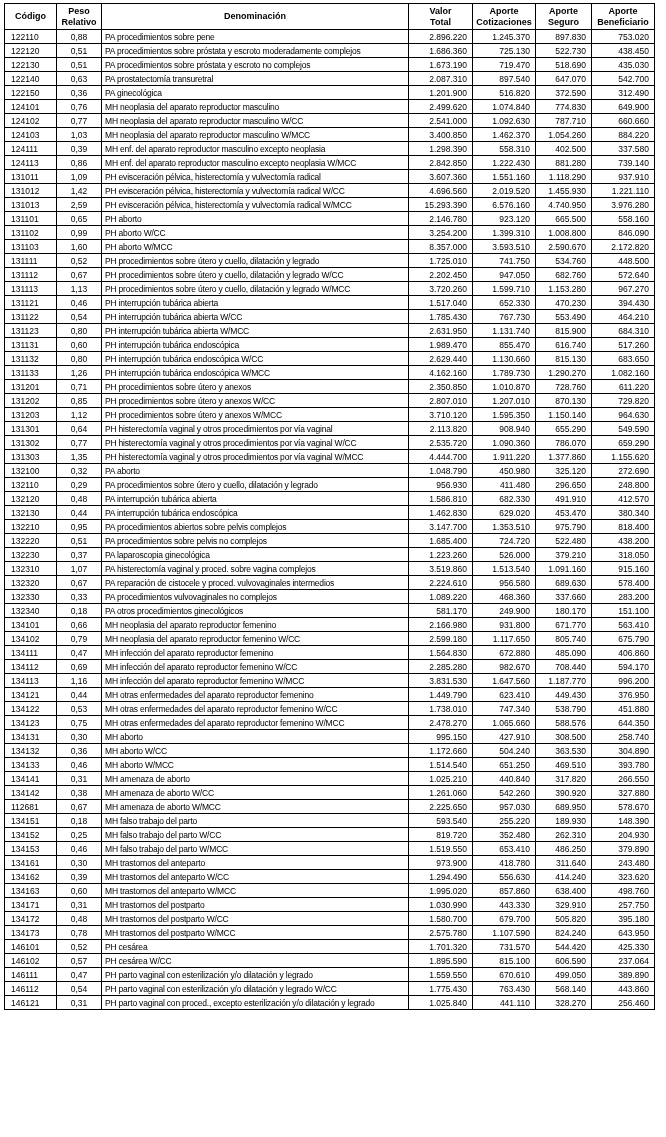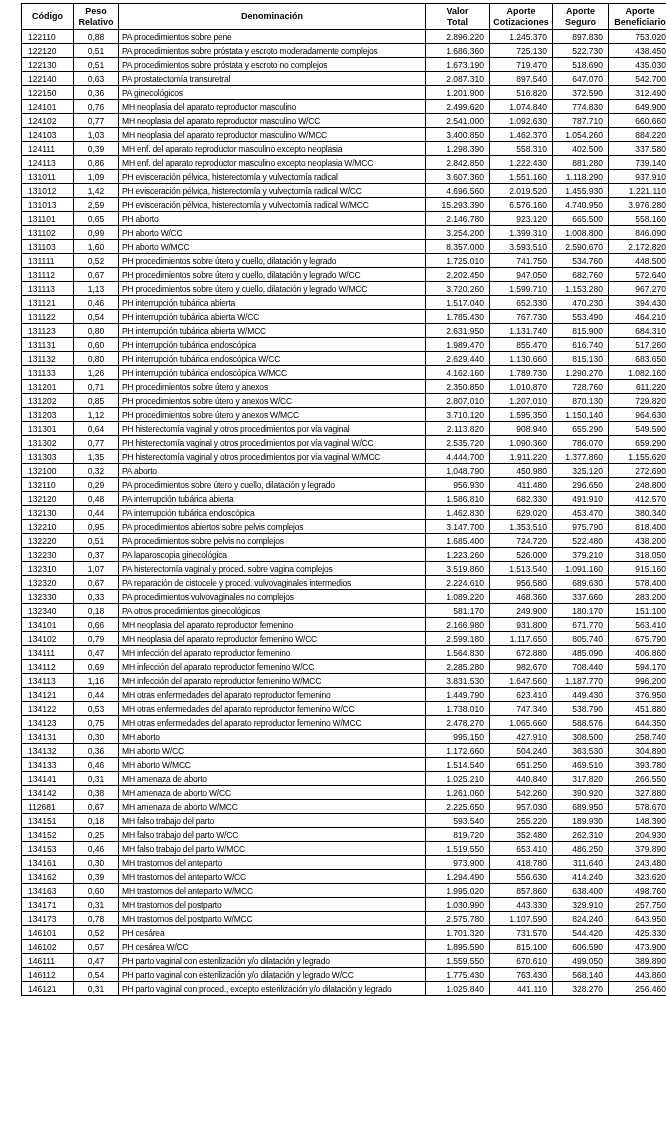--- a/index.html
+++ b/index.html
@@ -6,21 +6,21 @@
     margin: 0;
     padding: 0;
     background: #ffffff;
   }
   body {
     width: 666px;
     font-family: "Liberation Sans", sans-serif;
     color: #000000;
   }
   .page {
-    padding: 3px 21px;
+    padding: 3px 4px;
   }
   table {
     border-collapse: collapse;
     width: 650px;
     table-layout: fixed;
     border: 1px solid #000;
   }
   th, td {
     border: 1px solid #000;
     overflow: hidden;
@@ -121,21 +121,21 @@
           <td>0,63</td>
           <td>PA prostatectomía transuretral</td>
           <td>2.087.310</td>
           <td>897.540</td>
           <td>647.070</td>
           <td>542.700</td>
         </tr>
         <tr>
           <td>122150</td>
           <td>0,36</td>
-          <td>PA ginecológicos</td>
+          <td>PA ginecológica</td>
           <td>1.201.900</td>
           <td>516.820</td>
           <td>372.590</td>
           <td>312.490</td>
         </tr>
         <tr>
           <td>124101</td>
           <td>0,76</td>
           <td>MH neoplasia del aparato reproductor masculino</td>
           <td>2.499.620</td>
@@ -650,20 +650,29 @@
         <tr>
           <td>134171</td>
           <td>0,31</td>
           <td>MH trastornos del postparto</td>
           <td>1.030.990</td>
           <td>443.330</td>
           <td>329.910</td>
           <td>257.750</td>
         </tr>
         <tr>
+          <td>134172</td>
+          <td>0,48</td>
+          <td>MH trastornos del postparto W/CC</td>
+          <td>1.580.700</td>
+          <td>679.700</td>
+          <td>505.820</td>
+          <td>395.180</td>
+        </tr>
+        <tr>
           <td>134173</td>
           <td>0,78</td>
           <td>MH trastornos del postparto W/MCC</td>
           <td>2.575.780</td>
           <td>1.107.590</td>
           <td>824.240</td>
           <td>643.950</td>
         </tr>
         <tr>
           <td>146101</td>
@@ -674,21 +683,21 @@
           <td>544.420</td>
           <td>425.330</td>
         </tr>
         <tr>
           <td>146102</td>
           <td>0,57</td>
           <td>PH cesárea W/CC</td>
           <td>1.895.590</td>
           <td>815.100</td>
           <td>606.590</td>
-          <td>473.900</td>
+          <td>237.064</td>
         </tr>
         <tr>
           <td>146111</td>
           <td>0,47</td>
           <td>PH parto vaginal con esterilización y/o dilatación y legrado</td>
           <td>1.559.550</td>
           <td>670.610</td>
           <td>499.050</td>
           <td>389.890</td>
         </tr>

